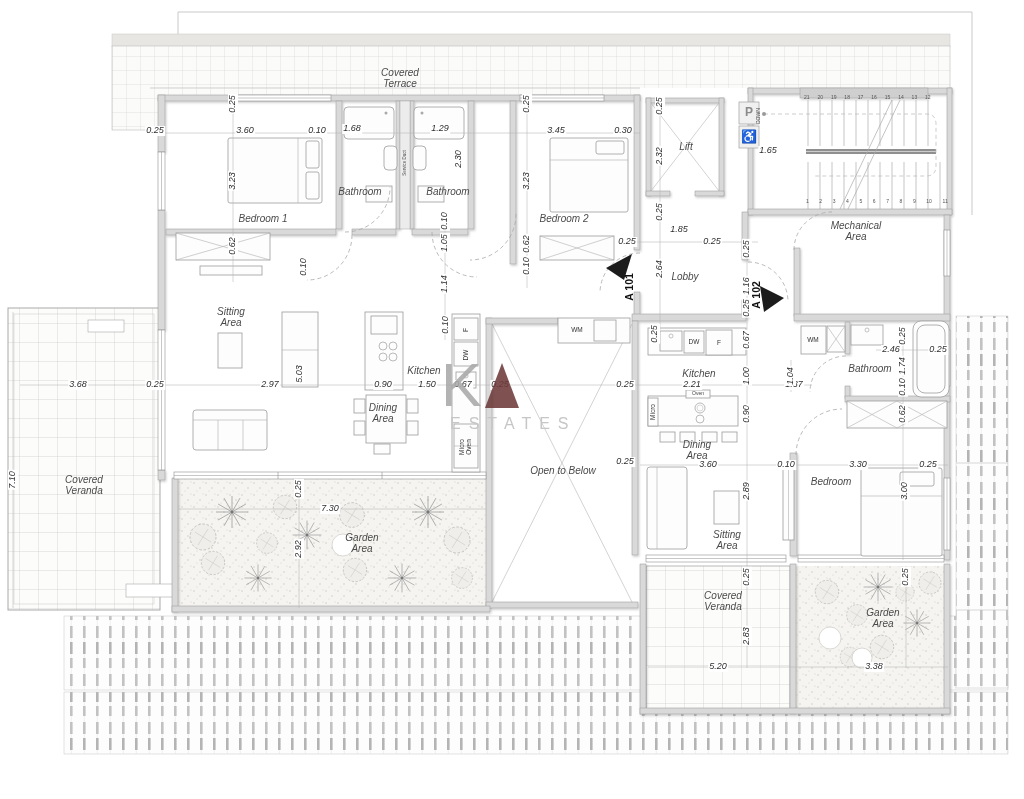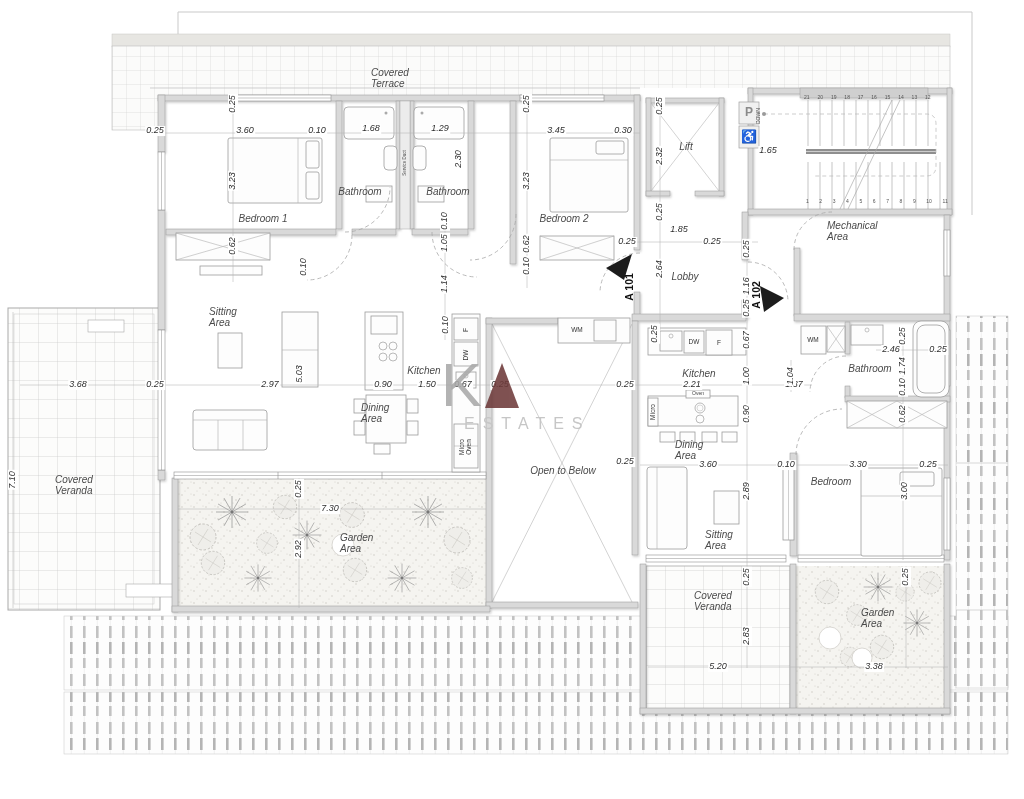--- a/index.html
+++ b/index.html
@@ -2,37 +2,37 @@
 <html><head>
 <meta charset="utf-8">
 <style>
   html,body{margin:0;padding:0;background:#fff;font-family:"Liberation Sans",sans-serif}
   .stage{position:relative;width:1024px;height:799px;background:#fff;overflow:hidden}
   .stage svg{position:absolute;left:0;top:0}
   .lbl{position:absolute;transform:translate(-50%,-50%);white-space:nowrap;line-height:1.1;color:#2e2e2e}
   .d{font-size:9px;background:#fff;padding:0 1px}
   .dv{font-size:9px;background:#fff;padding:0 1px;transform:translate(-50%,-50%) rotate(-90deg)}
   .r{font-style:italic;color:#4a4a4a;font-size:10px}
-  .rc{white-space:normal;text-align:left;width:58px}
+  .rc{white-space:normal;text-align:center;width:58px}
   .rn{width:44px}
   .t{font-size:6.5px;color:#333}
   .tv{font-size:6.5px;color:#333;transform:translate(-50%,-50%) rotate(-90deg)}
   .tt{font-size:5px;color:#444}
   .ttv{font-size:5px;color:#444;transform:translate(-50%,-50%) rotate(-90deg);white-space:normal;width:8px;line-height:1;text-align:center}
   .sdv{font-size:4.5px;color:#555;transform:translate(-50%,-50%) rotate(-90deg)}
   .sn{position:absolute;font-size:5px;color:#555;word-spacing:6.5px;transform:none}
   .sn2{word-spacing:9.2px}
   .av{font-size:10.5px;color:#111;font-weight:bold;transform:translate(-50%,-50%) rotate(-90deg)}
   .mo{white-space:normal;width:26px;text-align:center;line-height:1.05}
   .sign{font-size:12px;color:#8a8a8a;font-weight:bold}
   
   .wm{position:absolute;left:441px;top:362px;display:flex;align-items:flex-end;opacity:.88}
   .wm-txt{font-size:61px;line-height:.76;color:#a9a9a9;letter-spacing:1px}
   .wm-a{width:0;height:0;border-left:17px solid transparent;border-right:17px solid transparent;border-bottom:45px solid #6E3A3A;margin:0 3px 0 2px}
-  .wm-est{position:absolute;left:464px;top:415px;font-size:16px;letter-spacing:8px;color:#c6c6c6}
+  .wm-est{position:absolute;left:450px;top:415px;font-size:16px;letter-spacing:8px;color:#c6c6c6}
 </style>
 </head>
 <body>
 
 <div class="stage">
 
 <svg width="1024" height="799" viewBox="0 0 1024 799">
   <defs>
     <pattern id="tile14" width="14" height="14" patternUnits="userSpaceOnUse">
       <rect width="14" height="14" fill="#fbfbfa"></rect>
@@ -446,21 +446,21 @@
 
 <span class="lbl sign" style="left:749px;top:113px">P</span>
 <span class="lbl sign" style="left:749px;top:137px;font-size:13px">♿</span>
 
 <span class="sn" style="left:804px;top:94px">21 20 19 18 17 16 15 14 13 12</span>
 <span class="sn sn2" style="left:806px;top:198px">1 2 3 4 5 6 7 8 9 10 11</span>
 
 <i class="lbl d" style="left:155px;top:131px">0.25</i>
 <i class="lbl d" style="left:245px;top:131px">3.60</i>
 <i class="lbl d" style="left:317px;top:131px">0.10</i>
-<i class="lbl d" style="left:371px;top:129px">1.68</i>
+<i class="lbl d" style="left:352px;top:129px">1.68</i>
 <i class="lbl d" style="left:440px;top:129px">1.29</i>
 <i class="lbl d" style="left:556px;top:131px">3.45</i>
 <i class="lbl d" style="left:623px;top:131px">0.30</i>
 <i class="lbl d" style="left:768px;top:151px">1.65</i>
 <i class="lbl d" style="left:627px;top:242px">0.25</i>
 <i class="lbl d" style="left:679px;top:230px">1.85</i>
 <i class="lbl d" style="left:712px;top:242px">0.25</i>
 <i class="lbl d" style="left:78px;top:385px">3.68</i>
 <i class="lbl d" style="left:155px;top:385px">0.25</i>
 <i class="lbl d" style="left:270px;top:385px">2.97</i>

